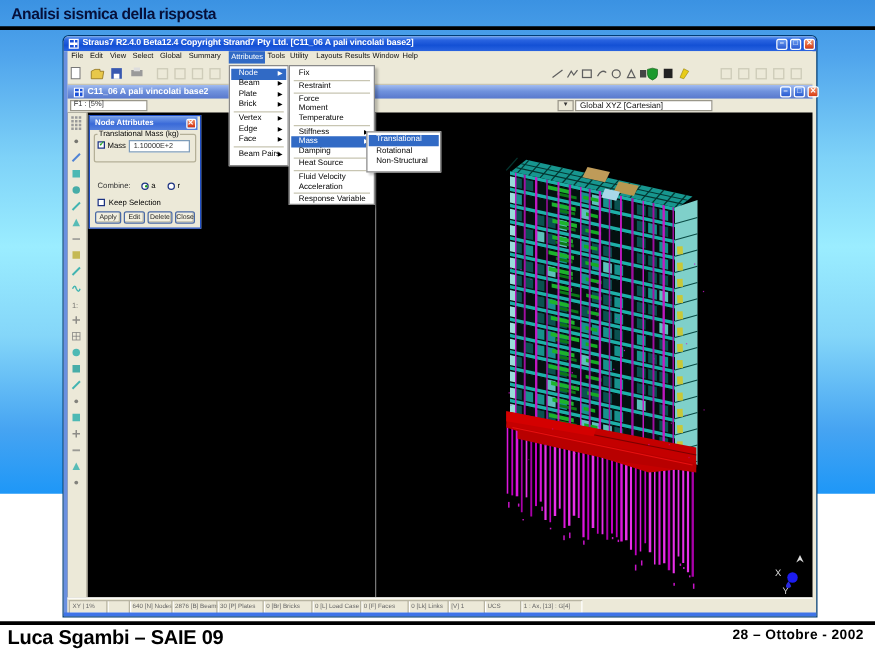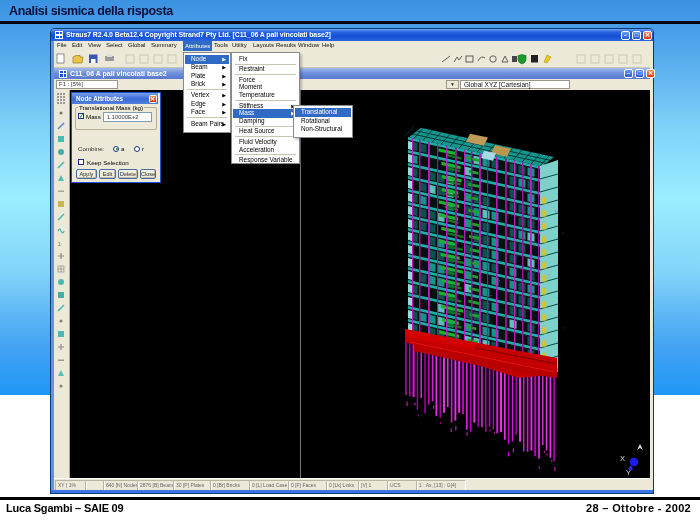--- a/index.html
+++ b/index.html
@@ -1,21 +1,21 @@
 <!DOCTYPE html>
 <html><head><meta charset="utf-8"><style>
 html,body{margin:0;padding:0;}
 body{width:700px;height:525px;overflow:hidden;font-family:"Liberation Sans",sans-serif;}
 #slide{position:absolute;left:0;top:0;width:700px;height:395px;
 background:linear-gradient(180deg,#3b92e2 0%,#4fa4ec 11%,#7ed2f8 32%,#9bedff 50%,#84d6f9 68%,#46a4f2 87%,#1e97f7 100%);}
 .abs{position:absolute;}
 #ttl{left:9px;top:3.5px;font-size:12.5px;font-weight:bold;color:#06103a;letter-spacing:-.35px;}
 #tline{left:0;top:21px;width:700px;height:2.5px;background:#000;}
 #bline{left:0;top:497px;width:700px;height:2.5px;background:#000;}
-#f1{left:6px;top:502px;font-size:11px;font-weight:bold;color:#000;letter-spacing:-.2px;}
+#f1{left:6px;top:502px;font-size:16px;font-weight:bold;color:#000;letter-spacing:-.2px;}
 #f2{left:586px;top:502px;font-size:11px;font-weight:bold;color:#000;letter-spacing:.35px;}
 
 #win{left:51px;top:29px;width:602px;height:464px;background:#ece9d8;border-radius:4px 4px 0 0;
 box-shadow:0 0 0 1px #003c74;}
 #tb{left:0;top:0;width:602px;height:12px;border-radius:4px 4px 0 0;
 background:linear-gradient(180deg,#6aa2f2 0%,#2a64e0 25%,#1350d5 60%,#2a64e0 100%);}
 #tb .cap{left:15px;top:2px;font-size:7px;font-weight:bold;color:#fff;letter-spacing:-.1px;}
 .wbtn{top:1.5px;width:9px;height:9px;border-radius:2px;border:1px solid #fff;box-sizing:border-box;
 font-size:6px;color:#fff;text-align:center;line-height:7px;font-weight:bold;}
 .b-min{background:linear-gradient(180deg,#6a9bf0,#2a5ad0);}

